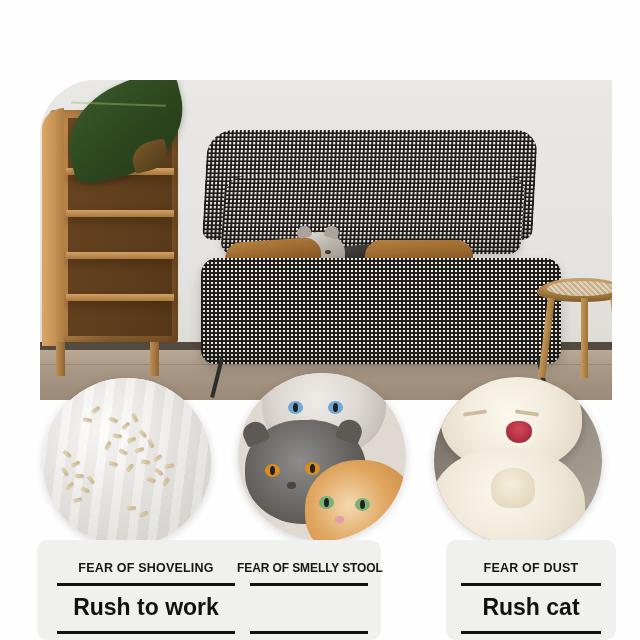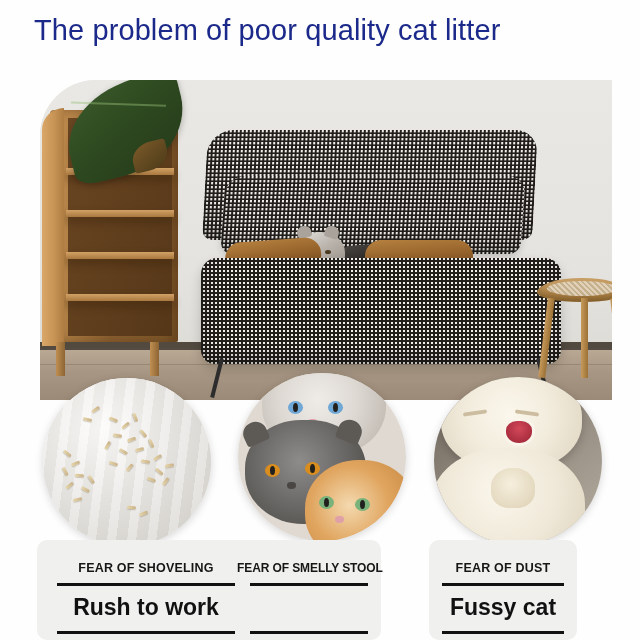--- a/index.html
+++ b/index.html
@@ -276,21 +276,21 @@
   
   .cards{position:absolute;left:0;top:0;width:640px;height:640px;pointer-events:none;}
   .card{
     position:absolute;top:540px;height:100px;
     background:#f0f0ee;
     border-radius:10px;
     pointer-events:auto;
   }
   .card1{left:37px;width:218px;}
   .card2{left:237px;width:144px;}
-  .card3{left:429px;width:148px;}
+  .card3{left:446px;width:170px;}
   .card-kicker{
     position:absolute;top:21px;left:0;width:100%;text-align:center;
     font-size:12.5px;font-weight:700;color:#161616;letter-spacing:.2px;
     white-space:nowrap;
   }
   .card2 .card-kicker{font-size:12px;letter-spacing:-.1px;}
   .rule{
     position:absolute;left:9%;width:82%;height:3px;background:#121212;
   }
   .rule-top{top:43px;}
@@ -299,21 +299,20 @@
     position:absolute;top:54px;left:0;width:100%;text-align:center;
     font-size:23px;font-weight:700;color:#111;white-space:nowrap;
   }
   .card2 .card-title{font-size:16.5px;top:58px;}
 </style>
 </head>
 <body>
 
 <div class="page">
 
-  <div class="title">The problem of poor quality cat litter</div>
 
   <div class="hero">
     <div class="hero-wall"></div>
     <div class="hero-skirting"></div>
     <div class="hero-floor"></div>
 
     <div class="shelf">
       <div class="shelf-body"></div>
       <div class="shelf-inner"></div>
       <div class="shelf-shelf" style="top:58px;"></div>
@@ -448,18 +447,18 @@
 
     <div class="card card2">
       <div class="card-kicker">FEAR OF SMELLY STOOL</div>
       <div class="rule rule-top"></div>
       <div class="rule rule-bot"></div>
     </div>
 
     <div class="card card3">
       <div class="card-kicker">FEAR OF DUST</div>
       <div class="rule rule-top"></div>
-      <div class="card-title">Fussy cat</div>
+      <div class="card-title">Rush cat</div>
       <div class="rule rule-bot"></div>
     </div>
 
   </div>
 </div>
 
 </body></html>

